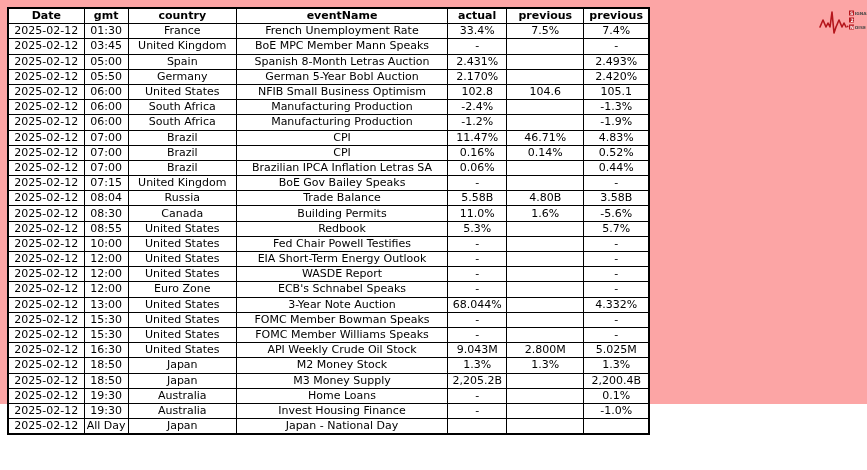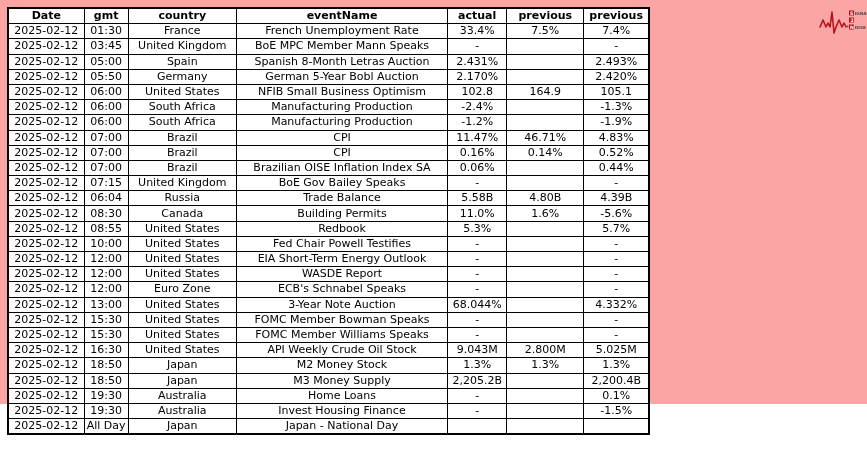--- a/index.html
+++ b/index.html
@@ -120,21 +120,21 @@
           <td>2.170%</td>
           <td></td>
           <td>2.420%</td>
         </tr>
         <tr>
           <td>2025-02-12</td>
           <td>06:00</td>
           <td>United States</td>
           <td>NFIB Small Business Optimism</td>
           <td>102.8</td>
-          <td>164.9</td>
+          <td>104.6</td>
           <td>105.1</td>
         </tr>
         <tr>
           <td>2025-02-12</td>
           <td>06:00</td>
           <td>South Africa</td>
           <td>Manufacturing Production</td>
           <td>-2.4%</td>
           <td></td>
           <td>-1.3%</td>
@@ -163,42 +163,42 @@
           <td>Brazil</td>
           <td>CPI</td>
           <td>0.16%</td>
           <td>0.14%</td>
           <td>0.52%</td>
         </tr>
         <tr>
           <td>2025-02-12</td>
           <td>07:00</td>
           <td>Brazil</td>
-          <td>Brazilian OISE Inflation Index SA</td>
+          <td>Brazilian IPCA Inflation Letras SA</td>
           <td>0.06%</td>
           <td></td>
           <td>0.44%</td>
         </tr>
         <tr>
           <td>2025-02-12</td>
           <td>07:15</td>
           <td>United Kingdom</td>
           <td>BoE Gov Bailey Speaks</td>
           <td>-</td>
           <td></td>
           <td>-</td>
         </tr>
         <tr>
           <td>2025-02-12</td>
-          <td>06:04</td>
+          <td>08:04</td>
           <td>Russia</td>
           <td>Trade Balance</td>
           <td>5.58B</td>
           <td>4.80B</td>
-          <td>4.39B</td>
+          <td>3.58B</td>
         </tr>
         <tr>
           <td>2025-02-12</td>
           <td>08:30</td>
           <td>Canada</td>
           <td>Building Permits</td>
           <td>11.0%</td>
           <td>1.6%</td>
           <td>-5.6%</td>
         </tr>
@@ -310,21 +310,21 @@
           <td></td>
           <td>0.1%</td>
         </tr>
         <tr>
           <td>2025-02-12</td>
           <td>19:30</td>
           <td>Australia</td>
           <td>Invest Housing Finance</td>
           <td>-</td>
           <td></td>
-          <td>-1.5%</td>
+          <td>-1.0%</td>
         </tr>
         <tr>
           <td>2025-02-12</td>
           <td>All Day</td>
           <td>Japan</td>
           <td>Japan - National Day</td>
           <td></td>
           <td></td>
           <td></td>
         </tr>

